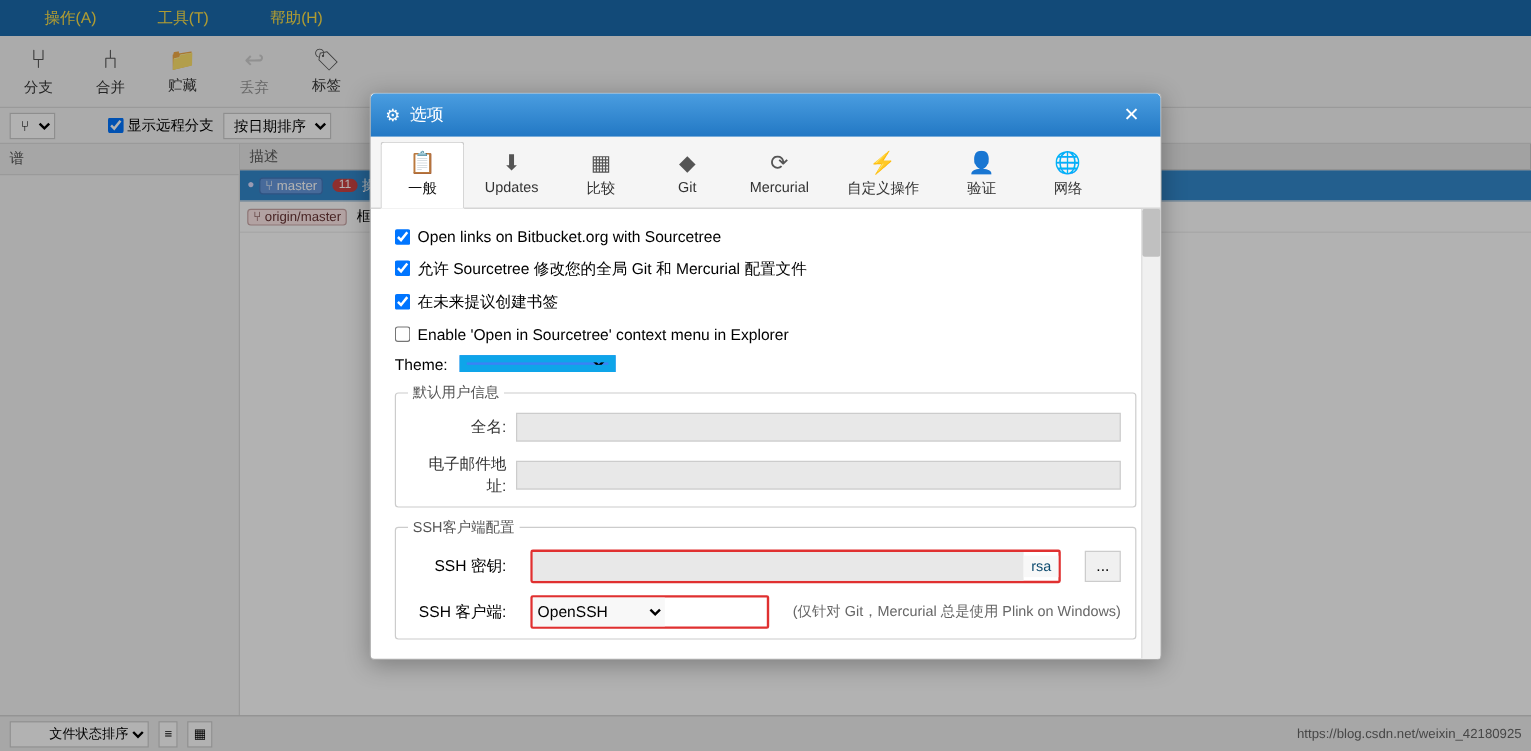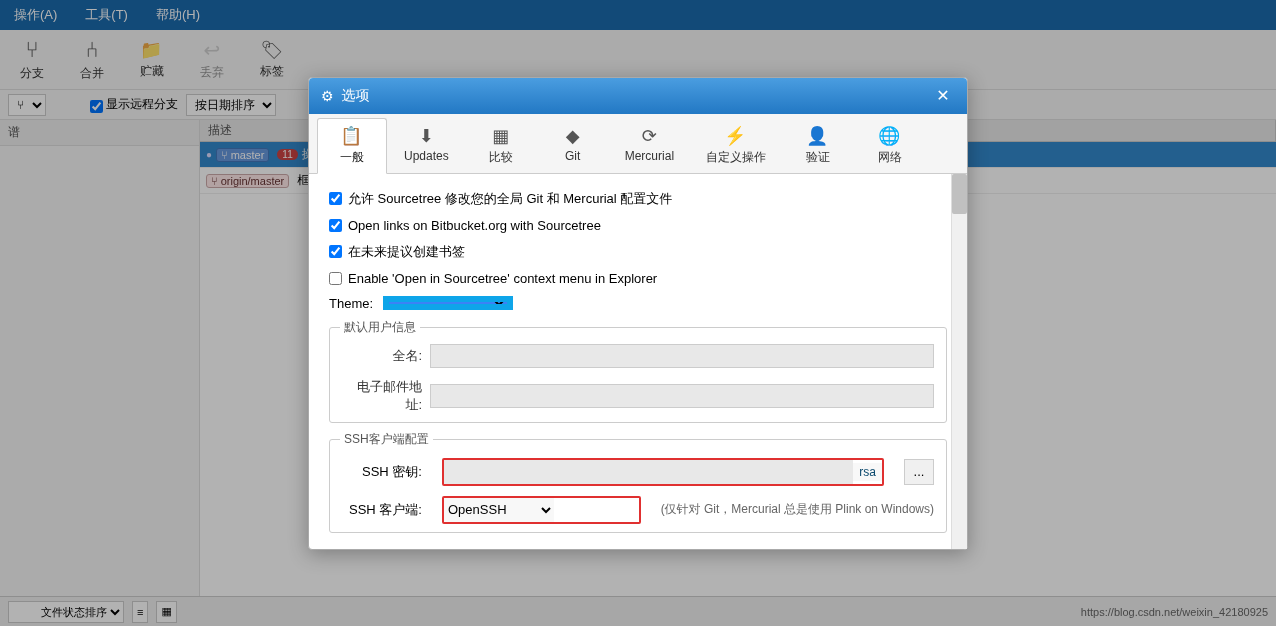--- a/index.html
+++ b/index.html
@@ -8,24 +8,25 @@
     
     .top-menubar {
       background: #1a6aad;
       height: 30px;
       display: flex;
       align-items: center;
       padding: 0 8px;
       gap: 16px;
     }
     .menu-item {
-      color: #ffffff;
+      color: #fde047;
       font-size: 13px;
       cursor: pointer;
       padding: 2px 6px;
+      margin-left: 23px;
     }
 
     
     .toolbar {
       background: #f5f5f5;
       height: 60px;
       display: flex;
       align-items: center;
       padding: 0 12px;
       gap: 20px;
@@ -61,21 +62,21 @@
     .branch-select {
       height: 22px;
       font-size: 12px;
       border: 1px solid #ccc;
       background: white;
       padding: 0 4px;
     }
     .checkbox-label {
       font-size: 12px;
       display: flex;
-      align-items: flex-end;
+      align-items: center;
       gap: 3px;
       cursor: pointer;
       padding-left: 36px;
     }
 
     
     .main-area {
       display: flex;
       height: calc(626px - 30px - 60px - 30px - 30px);
     }
@@ -550,25 +551,25 @@
       <div class="modal-tab">
         <span class="tab-icon">🌐</span>
         <span>网络</span>
       </div>
     </div>
 
     <div class="modal-content">
 
       <div class="checkbox-row">
         <input type="checkbox" checked="" style="">
-        <label>允许 Sourcetree 修改您的全局 Git 和 Mercurial 配置文件</label>
+        <label>Open links on Bitbucket.org with Sourcetree</label>
       </div>
       <div class="checkbox-row">
         <input type="checkbox" checked="" style="">
-        <label>Open links on Bitbucket.org with Sourcetree</label>
+        <label>允许 Sourcetree 修改您的全局 Git 和 Mercurial 配置文件</label>
       </div>
       <div class="checkbox-row">
         <input type="checkbox" checked="" style="">
         <label>在未来提议创建书签</label>
       </div>
       <div class="checkbox-row">
         <input type="checkbox" style="">
         <label>Enable 'Open in Sourcetree' context menu in Explorer</label>
       </div>
 

